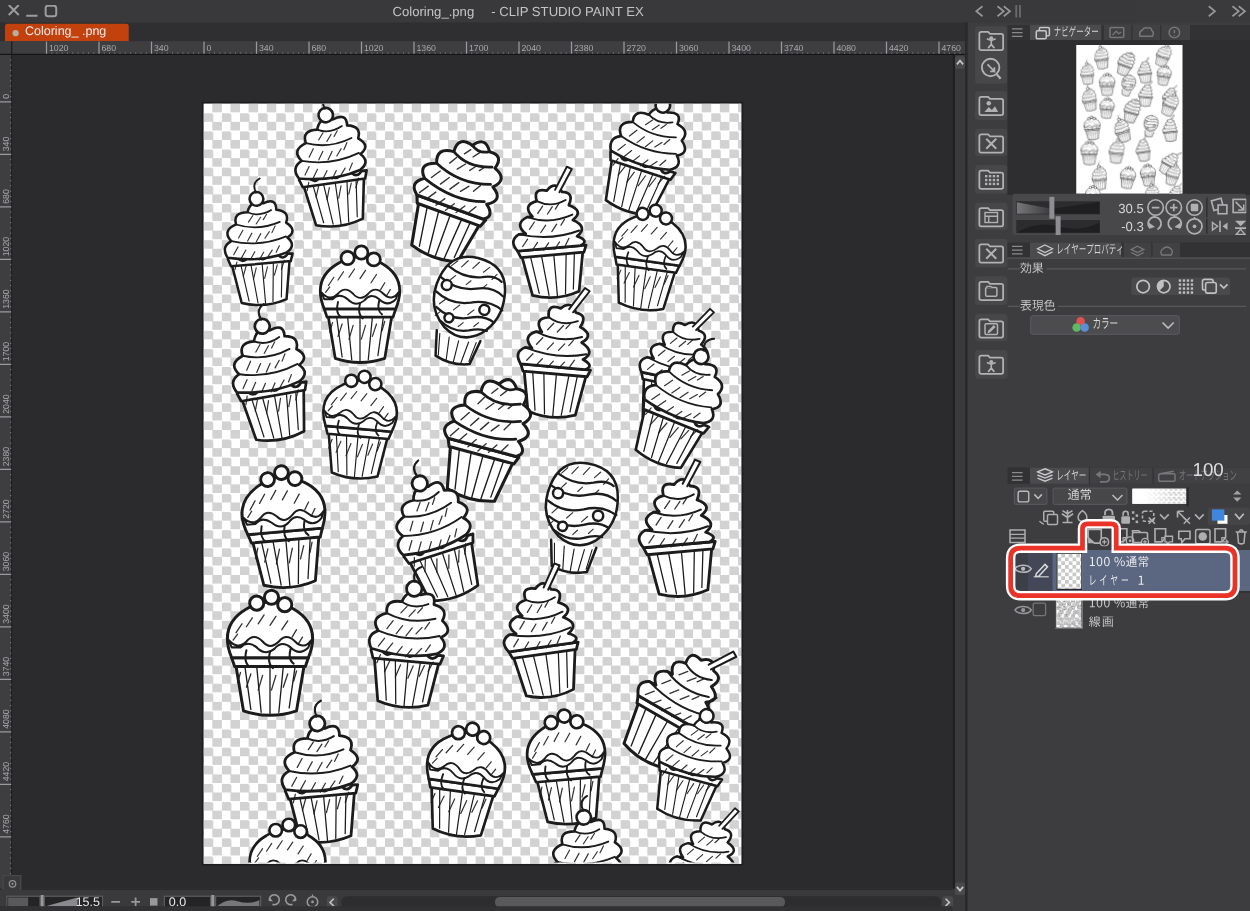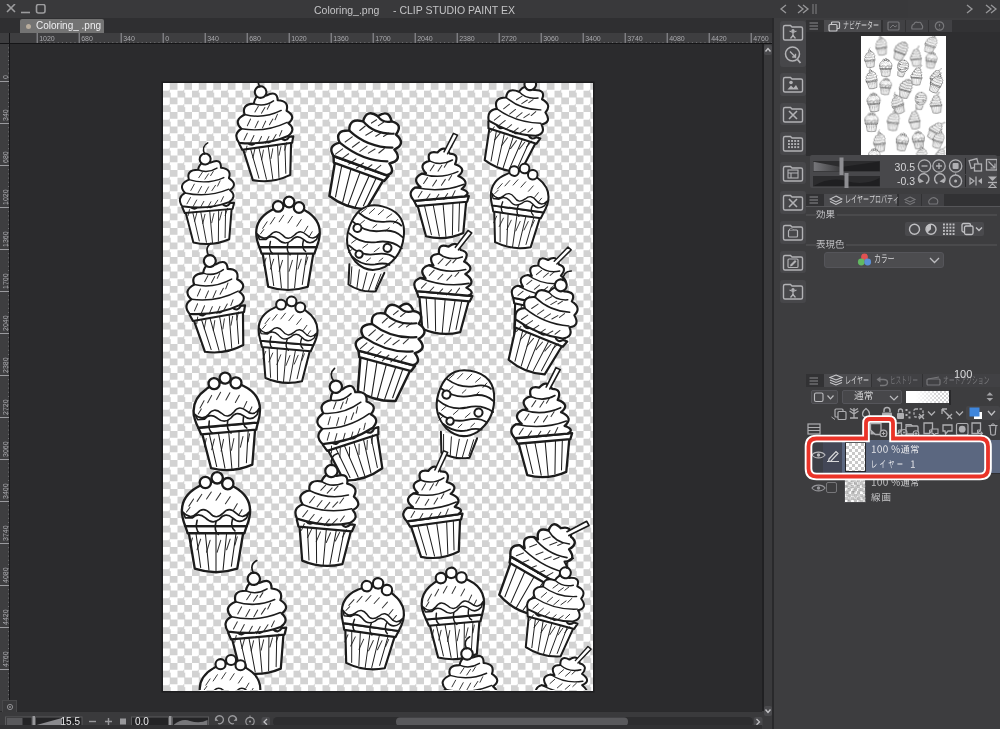--- a/index.html
+++ b/index.html
@@ -19,21 +19,21 @@
       <path d="M7 1 L2 5 L7 9" stroke="#98989a" stroke-width="1.3" fill="none"></path>
       <path d="M19 1 L24 5 L19 9 M24 1 L29 5 L24 9" stroke="#98989a" stroke-width="1.3" fill="none"></path>
       <path d="M34 0 V10 M37 0 V10" stroke="#6a6a6c" stroke-width="1.5"></path>
     </svg>
     <svg class="abs" style="left:965px;top:4px" width="33" height="11">
       <path d="M2 1 L7 5 L2 9" stroke="#98989a" stroke-width="1.3" fill="none"></path>
       <path d="M21 1 L26 5 L21 9 M26 1 L31 5 L26 9" stroke="#98989a" stroke-width="1.3" fill="none"></path>
     </svg>
   </div>
 <div class="abs" style="left:0;top:18px;width:778px;height:15px;background:#2f2f31">
-    <div class="abs" style="left:20px;top:1px;width:84px;height:14px;background:#737373;border-radius:2px 2px 0 0">
+    <div class="abs" style="left:4px;top:1px;width:99px;height:14px;background:#c2410c;border-radius:2px 2px 0 0">
       <div class="abs" style="left:6px;top:4.5px;width:5px;height:5px;border-radius:50%;background:#b9ad9d"></div>
       <div class="abs" style="left:16px;top:1px;font-size:10px;color:#eeeef0">Coloring_ .png</div>
     </div>
   </div>
 <div class="abs" style="left:0;top:33px;width:10px;height:11px;background:#3e3e40;border-bottom:1px solid #151517;border-right:1px solid #151517"></div>
 <div class="abs" style="left:10px;top:33px;width:768px;height:11px;background:#3e3e40;border-bottom:1px solid #151517;overflow:hidden">
     <svg class="abs" style="left:0;top:0" width="768" height="11">
       <line x1="27.2" y1="0" x2="27.2" y2="11" stroke="#9a9a9e" stroke-width="1"></line>
       <text x="29.2" y="8" font-size="7" fill="#a8a8ac" font-family="Liberation Sans">1020</text>
       <line x1="31.4" y1="9" x2="31.4" y2="11" stroke="#86868a" stroke-width="0.7"></line>
@@ -812,21 +812,21 @@
 <div class="abs" style="left:842px;top:390px;width:60px;height:13.5px;background:#47474a;border:1px solid #55555a;border-radius:2px"></div>
 <svg style="position:absolute;left:854px;top:391px" width="21" height="16">
     <path d="M0.6 0.1C1.2 0.6 1.9 1.3 2.2 1.9L2.7 1.3C2.4 0.8 1.7 0.1 1.1 -0.4ZM2.5 3.5H0.4V4.3H1.8V7.0C1.3 7.4 0.7 7.8 0.3 8.2L0.6 8.9C1.2 8.5 1.7 8.0 2.2 7.6C2.8 8.4 3.7 8.8 4.9 8.8C6.0 8.9 8.1 8.9 9.2 8.8C9.2 8.6 9.3 8.2 9.4 8.0C8.2 8.1 6.0 8.1 4.9 8.1C3.8 8.0 3.0 7.7 2.5 6.9ZM3.5 -0.2V0.4H7.6C7.2 0.7 6.7 1.0 6.2 1.3C5.8 1.0 5.3 0.8 4.9 0.7L4.4 1.1C5.0 1.4 5.7 1.7 6.3 2.0H3.5V7.4H4.2V5.7H5.8V7.4H6.5V5.7H8.2V6.7C8.2 6.8 8.1 6.8 8.0 6.8C7.9 6.8 7.5 6.8 7.0 6.8C7.1 7.0 7.2 7.3 7.2 7.5C7.9 7.5 8.3 7.5 8.5 7.3C8.8 7.2 8.9 7.0 8.9 6.7V2.0H7.6C7.4 1.9 7.2 1.7 6.9 1.6C7.6 1.2 8.3 0.7 8.9 0.1L8.4 -0.2L8.3 -0.2ZM8.2 2.6V3.5H6.5V2.6ZM4.2 4.1H5.8V5.1H4.2ZM4.2 3.5V2.6H5.8V3.5ZM8.2 4.1V5.1H6.5V4.1Z M12.7 3.0H16.3V4.1H12.7ZM11.1 5.5V8.6H11.9V6.2H14.2V9.0H15.0V6.2H17.2V7.7C17.2 7.9 17.2 7.9 17.0 7.9C16.9 7.9 16.4 7.9 15.8 7.9C15.9 8.1 16.0 8.4 16.0 8.6C16.8 8.6 17.3 8.6 17.6 8.5C17.9 8.4 18.0 8.1 18.0 7.7V5.5H15.0V4.7H17.1V2.4H12.0V4.7H14.2V5.5ZM11.3 -0.2C11.6 0.1 11.9 0.6 12.0 1.0H10.5V3.3H11.2V1.7H17.8V3.3H18.6V1.0H14.9V-0.6H14.2V1.0H12.2L12.8 0.7C12.6 0.4 12.2 -0.2 11.9 -0.5ZM17.0 -0.5C16.8 -0.2 16.5 0.4 16.2 0.7L16.8 1.0C17.1 0.7 17.5 0.2 17.8 -0.3Z" fill="#d2d2d4"></path>
   </svg>
 <svg class="abs" style="left:889px;top:395px" width="10" height="6">
     <path d="M1 1 L5 5 L9 1" stroke="#bcbcbf" stroke-width="1.2" fill="none"></path>
   </svg>
 <div class="abs checker2" style="left:906px;top:391px;width:44px;height:12px"></div>
 <div class="abs" style="left:906px;top:391px;width:44px;height:12px;background:linear-gradient(to right,#ffffff 22%,rgba(255,255,255,0.25) 75%)"></div>
 <div class="abs" style="left:948.5px;top:389.5px;width:2.5px;height:15px;background:#29292b"></div>
-<div class="abs" style="left:954px;top:368px;font-size:11px;color:#dcdcde">100</div>
+<div class="abs" style="left:954px;top:368px;font-size:15px;color:#dcdcde">100</div>
 <svg class="abs" style="left:985px;top:391px" width="10" height="12">
     <path d="M1.5 4.6 L4.8 1.3 L8.1 4.6 Z M1.5 7 L4.8 10.3 L8.1 7 Z" fill="#a2a2a5"></path>
   </svg>
 <svg class="abs" style="left:806px;top:405.5px" width="194" height="15">
     <rect x="29" y="3" width="8" height="8" rx="1" stroke="#aeaeb1" stroke-width="1.2" fill="none"></rect>
     <rect x="32" y="5.5" width="8" height="8" rx="1" stroke="#aeaeb1" stroke-width="1.2" fill="#3a3a3c"></rect>
     <path d="M25.5 11 L29 13.5" stroke="#aeaeb1"></path>
     <path d="M48 2 L48 12 M44 12 L52 12 M48 5 L44 2.5 M48 5 L52 2.5 M48 8 L43.5 5 M48 8 L52.5 5" stroke="#aeaeb1" stroke-width="1.3" fill="none"></path>
     <path d="M60 2.5 Q63.5 5 63.5 8 Q63.5 11 60 11 Q56.5 11 56.5 8 Q56.5 5 60 2.5 Z" stroke="#aeaeb1" stroke-width="1.2" fill="none"></path>
     <circle cx="64" cy="11.5" r="2" fill="#aeaeb1"></circle>

